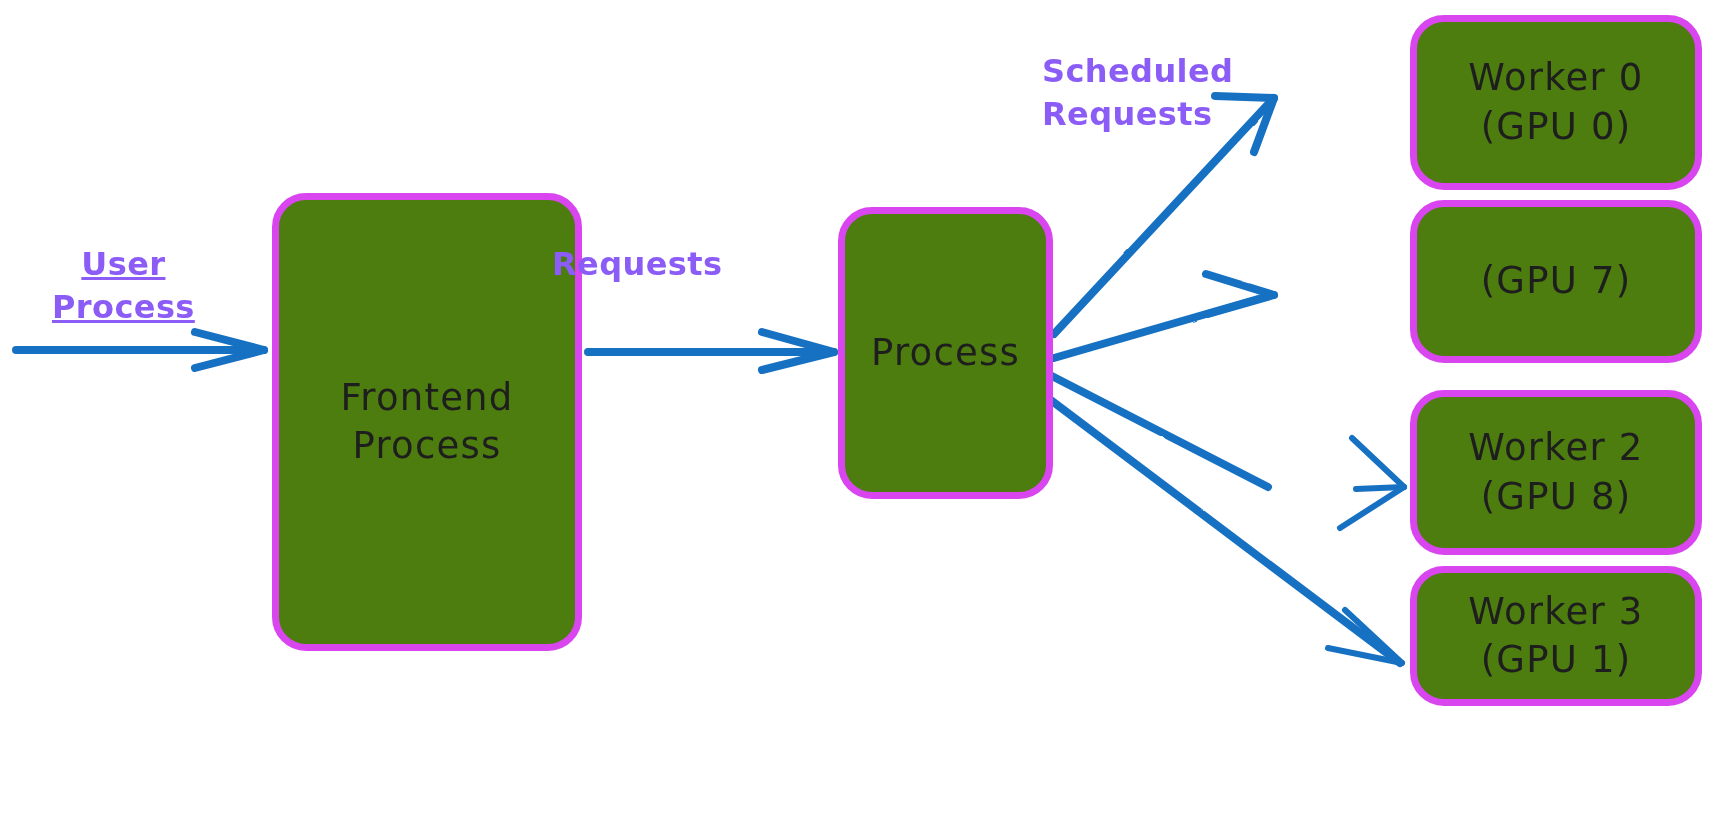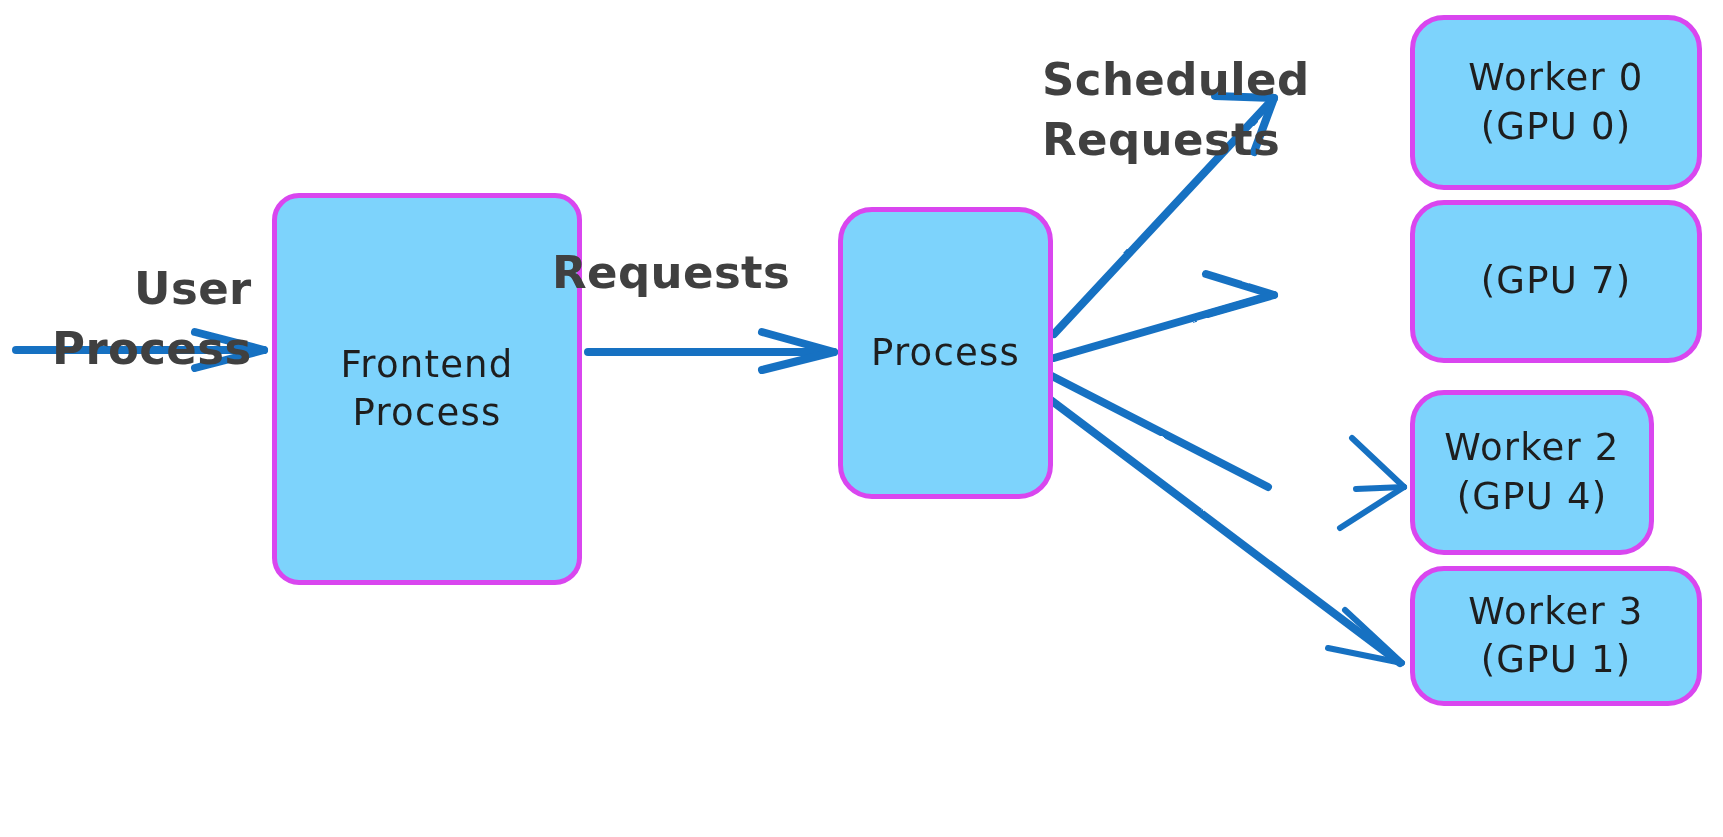--- a/index.html
+++ b/index.html
@@ -20,43 +20,43 @@
   #diagram-svg {
     position: absolute;
     top: 0;
     left: 0;
     width: 1723px;
     height: 837px;
   }
   .node-box {
     position: absolute;
     box-sizing: border-box;
-    border: 5px solid #d946ef;
+    border: 7px solid #d946ef;
     border-radius: 34px;
-    background: #7dd3fc;
+    background: #4d7c0f;
     display: flex;
     flex-direction: column;
     align-items: center;
     justify-content: center;
     z-index: 3;
   }
   .node-line {
     font-family: "DejaVu Sans", sans-serif;
     color: #1e1e1e;
     font-size: 37px;
     line-height: 1.30;
     letter-spacing: 1.2px;
     white-space: nowrap;
     font-weight: 400;
   }
   .edge-label {
     position: absolute;
-    color: #404040;
+    color: #8b5cf6;
     font-family: "DejaVu Sans", sans-serif;
-    font-size: 45px;
+    font-size: 32px;
     line-height: 1.34;
     letter-spacing: 0.4px;
     font-weight: 700;
     text-align: center;
     white-space: nowrap;
     z-index: 4;
   }
   .edge-label .lbl-line { display: block; }
 </style>
 </head>
@@ -106,49 +106,49 @@
       </g>
 
       <g>
         <path d="M 1048,398 L 1400,663" stroke-width="8"></path>
         <path d="M 1345,610 L 1402,663" stroke-width="6"></path>
         <path d="M 1328,648 L 1402,663" stroke-width="6"></path>
       </g>
     </g>
   </svg>
 
-  <div class="node-box" style="left:272px; top:193px; width:310px; height:392px;border-radius:27px;">
+  <div class="node-box" style="left:272px; top:193px; width:310px; height:458px;">
     <span class="node-line">Frontend</span>
     <span class="node-line">Process</span>
   </div>
 
   <div class="node-box" style="left:838px; top:207px; width:215px; height:292px;">
     <span class="node-line">Process</span>
   </div>
 
   <div class="node-box" style="left:1410px; top:15px; width:292px; height:175px;">
     <span class="node-line">Worker 0</span>
     <span class="node-line">(GPU 0)</span>
   </div>
 
   <div class="node-box" style="left:1410px; top:200px; width:292px; height:163px;">
     <span class="node-line">(GPU 7)</span>
   </div>
 
-  <div class="node-box" style="left:1410px; top:390px; width:244px; height:165px;">
+  <div class="node-box" style="left:1410px; top:390px; width:292px; height:165px;">
     <span class="node-line">Worker 2</span>
-    <span class="node-line">(GPU 4)</span>
+    <span class="node-line">(GPU 8)</span>
   </div>
 
   <div class="node-box" style="left:1410px; top:566px; width:292px; height:140px;">
     <span class="node-line">Worker 3</span>
     <span class="node-line">(GPU 1)</span>
   </div>
 
-  <div class="edge-label" style="left:52px; top:259px; text-align:right;">
+  <div class="edge-label" style="left:52px; top:243px; text-align:center;text-decoration:underline;">
     <span class="lbl-line">User</span>
     <span class="lbl-line">Process</span>
   </div>
 
   <div class="edge-label" style="left:552px; top:243px; text-align:left;">
     <span class="lbl-line">Requests</span>
   </div>
 
   <div class="edge-label" style="left:1042px; top:50px; text-align:left;">
     <span class="lbl-line">Scheduled</span>

